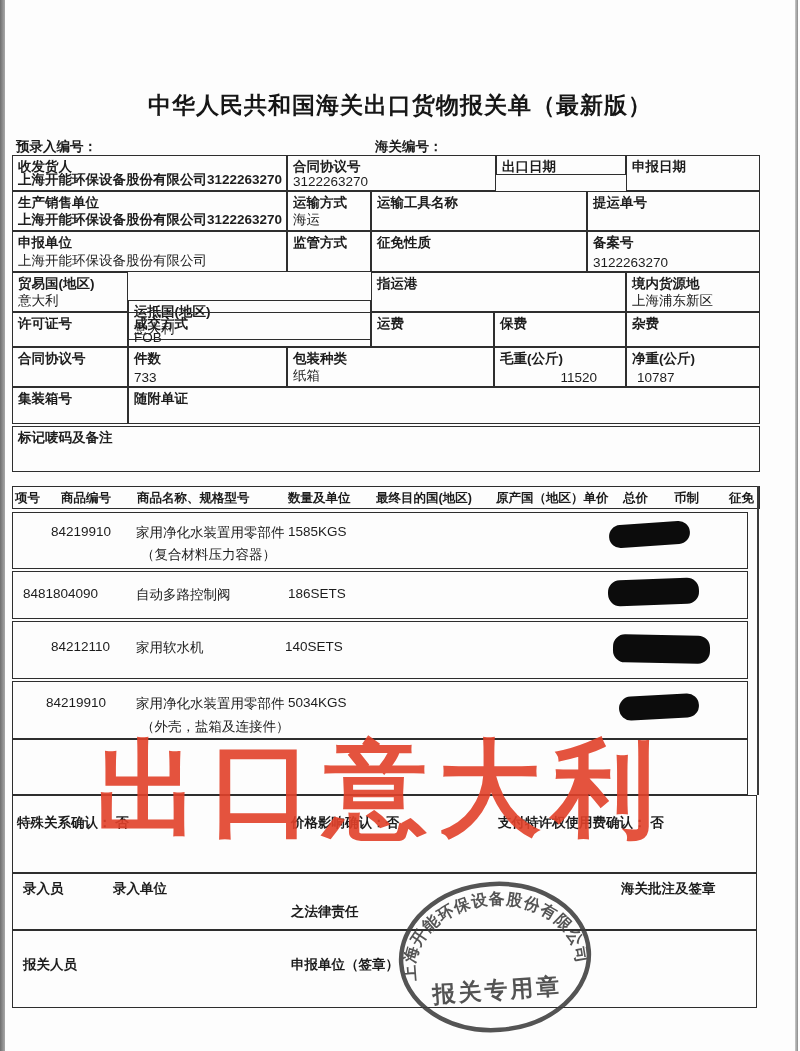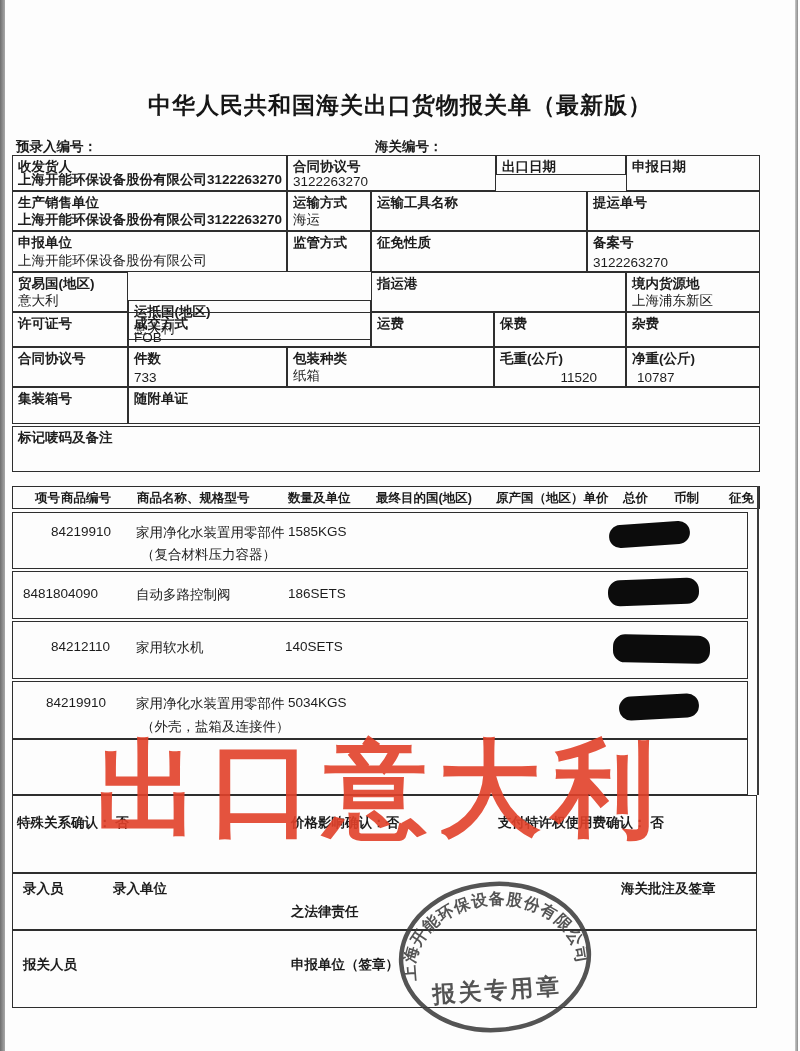--- a/index.html
+++ b/index.html
@@ -153,21 +153,21 @@
 </div>
 <div class="cell" style="left:128px;top:387px;width:632px;height:37px;">
   <div class="lab">随附单证</div>
 </div>
 
 <div class="cell" style="left:12px;top:426px;width:748px;height:46px;">
   <div class="lab">标记唛码及备注</div>
 </div>
 
 <div class="ibox" style="top:486px;height:23px;width:748px;">
-  <span class="ith" style="left:22px;">项号</span>
+  <span class="ith" style="left:2px;">项号</span>
   <span class="ith" style="left:48px;">商品编号</span>
   <span class="ith" style="left:124px;">商品名称、规格型号</span>
   <span class="ith" style="left:275px;">数量及单位</span>
   <span class="ith" style="left:363px;">最终目的国(地区)</span>
   <span class="ith" style="left:483px;">原产国（地区）单价</span>
   <span class="ith" style="left:610px;">总价</span>
   <span class="ith" style="left:661px;">币制</span>
   <span class="ith" style="left:716px;">征免</span>
 </div>
 

